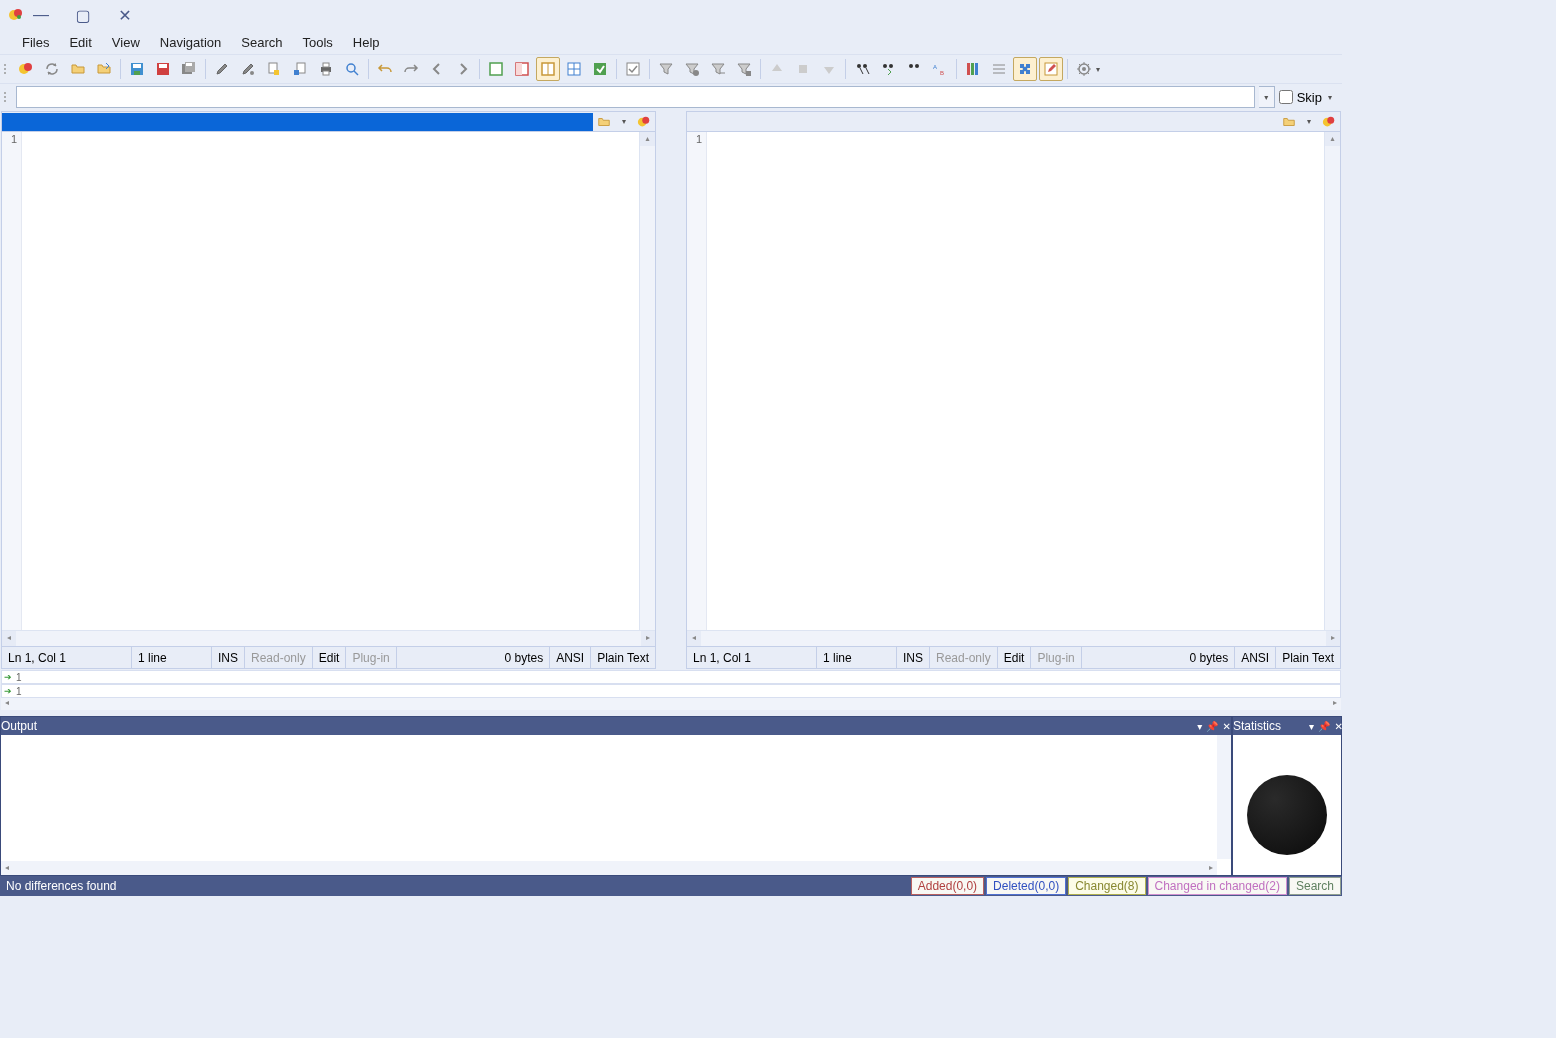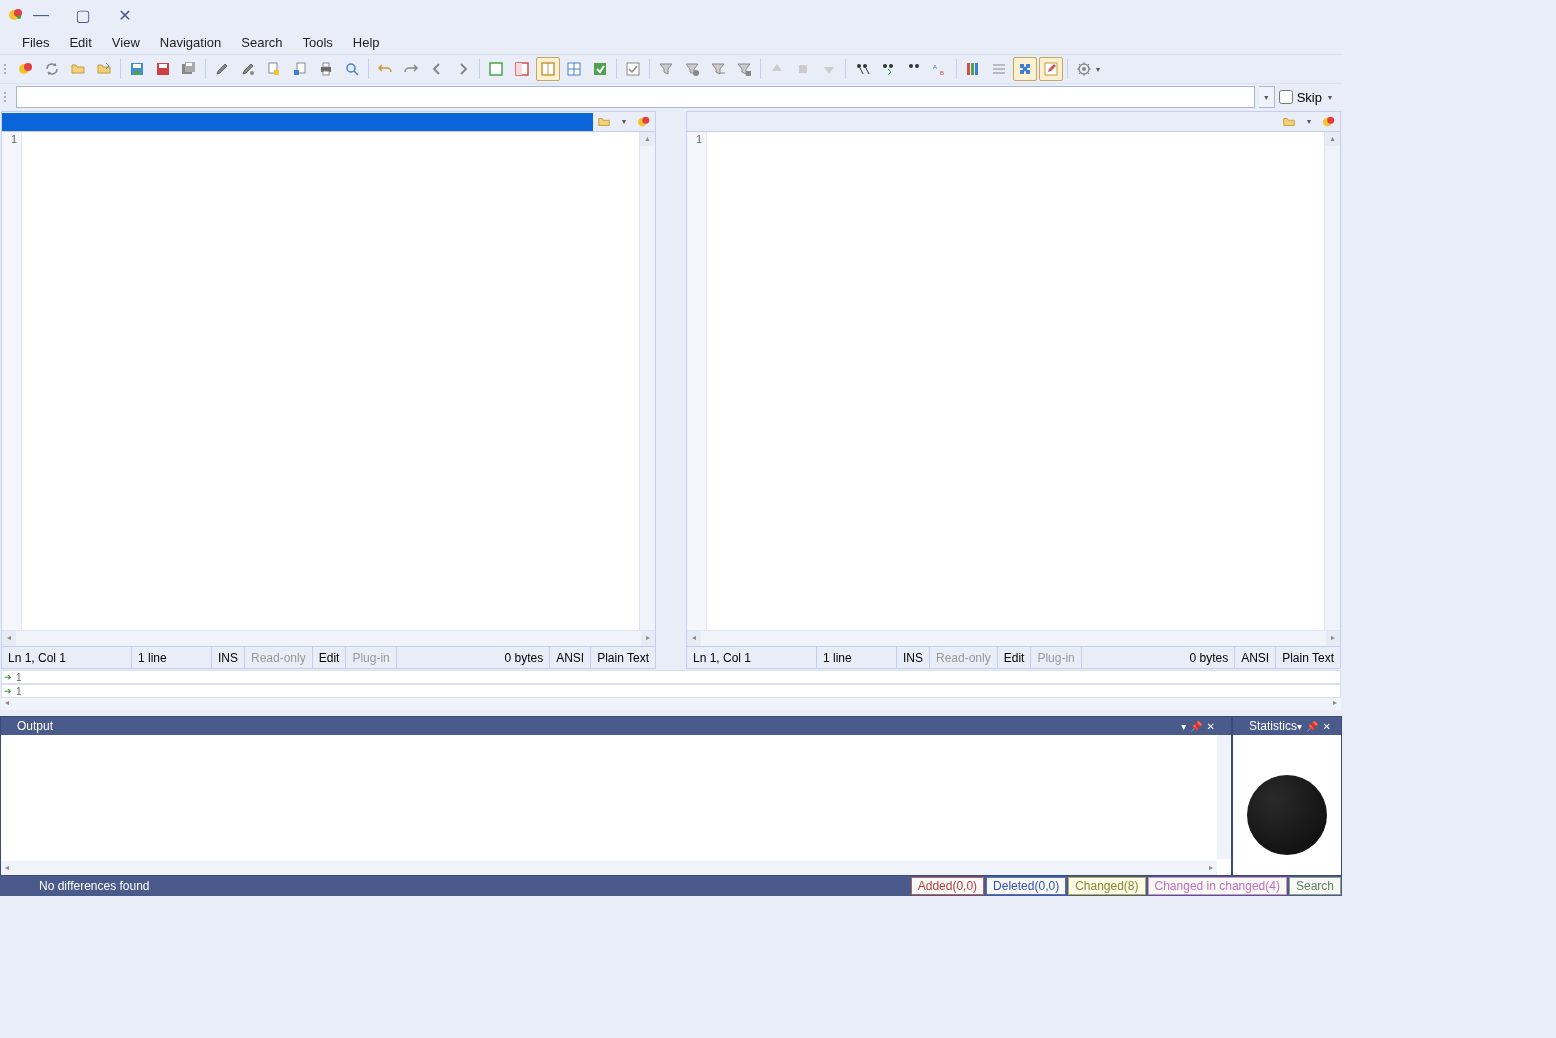--- a/index.html
+++ b/index.html
@@ -67,32 +67,32 @@
 .mini-hscroll .track { flex: 1; }
 
 
 .splitter-h { height: 6px; background: #e8edf7; cursor: ns-resize; }
 
 
 .bottom-panels { height: 160px; display: flex; background: #4a5a8a; }
 .panel { display: flex; flex-direction: column; border: 1px solid #3a4a7a; }
 .panel-output { flex: 1; min-width: 0; }
 .panel-stats { width: 110px; }
-.panel-titlebar { height: 18px; background: #4a5a8a; color: #fff; display: flex; align-items: center; padding: 0 16px; font-size: 12px; }
+.panel-titlebar { height: 18px; background: #4a5a8a; color: #fff; display: flex; align-items: center; padding: 0 0; font-size: 12px; gap: 28px; }
 .panel-titlebar .ptitle { flex: 1; }
 .panel-titlebar .pbtns { display: flex; gap: 4px; font-size: 10px; }
 .panel-body { flex: 1; background: #fff; position: relative; overflow: hidden; }
 .panel-body .vscroll2 { position: absolute; right: 0; top: 0; bottom: 16px; width: 14px; background: #f0f3fa; }
 .panel-body .hscroll2 { position: absolute; left: 0; right: 14px; bottom: 0; height: 14px; background: #f0f3fa; display: flex; }
 .panel-body .hscroll2 .arrow { width: 12px; font-size: 8px; color: #888; text-align: center; line-height: 14px; }
 .stats-circle { width: 80px; height: 80px; border-radius: 50%; background: radial-gradient(circle at 35% 30%, #2a2a2a, #0a0a0a); position: absolute; top: 40px; left: 14px; }
 
 
 .statusbar { height: 20px; background: #4a5a8a; color: #fff; display: flex; align-items: center; font-size: 12px; }
-.statusbar .msg { flex: 1; padding: 0 6px; margin-left: 33px; }
+.statusbar .msg { flex: 1; padding: 0 6px; }
 .statusbar .chip { padding: 1px 6px; margin: 0 1px; border: 1px solid; font-size: 12px; background: #f8f8f4; }
 .chip.added { border-color: #b86060; color: #b04040; }
 .chip.deleted { border-color: #5070d0; color: #3050c0; }
 .chip.changed { border-color: #b0b050; color: #888830; background: #fcfce8; }
 .chip.cinc { border-color: #d090d0; color: #c070c0; }
 .chip.ignored { border-color: #90a090; color: #608060; }
 </style>
 </head>
 <body>
 
@@ -531,15 +531,15 @@
       <div class="stats-circle"></div>
     </div>
   </div>
 </div>
 
 <div class="statusbar">
   <span class="msg">No differences found</span>
   <span class="chip added">Added(0,0)</span>
   <span class="chip deleted">Deleted(0,0)</span>
   <span class="chip changed">Changed(8)</span>
-  <span class="chip cinc">Changed in changed(4)</span>
+  <span class="chip cinc">Changed in changed(2)</span>
   <span class="chip ignored">Search</span>
 </div>
 
 </body></html>

